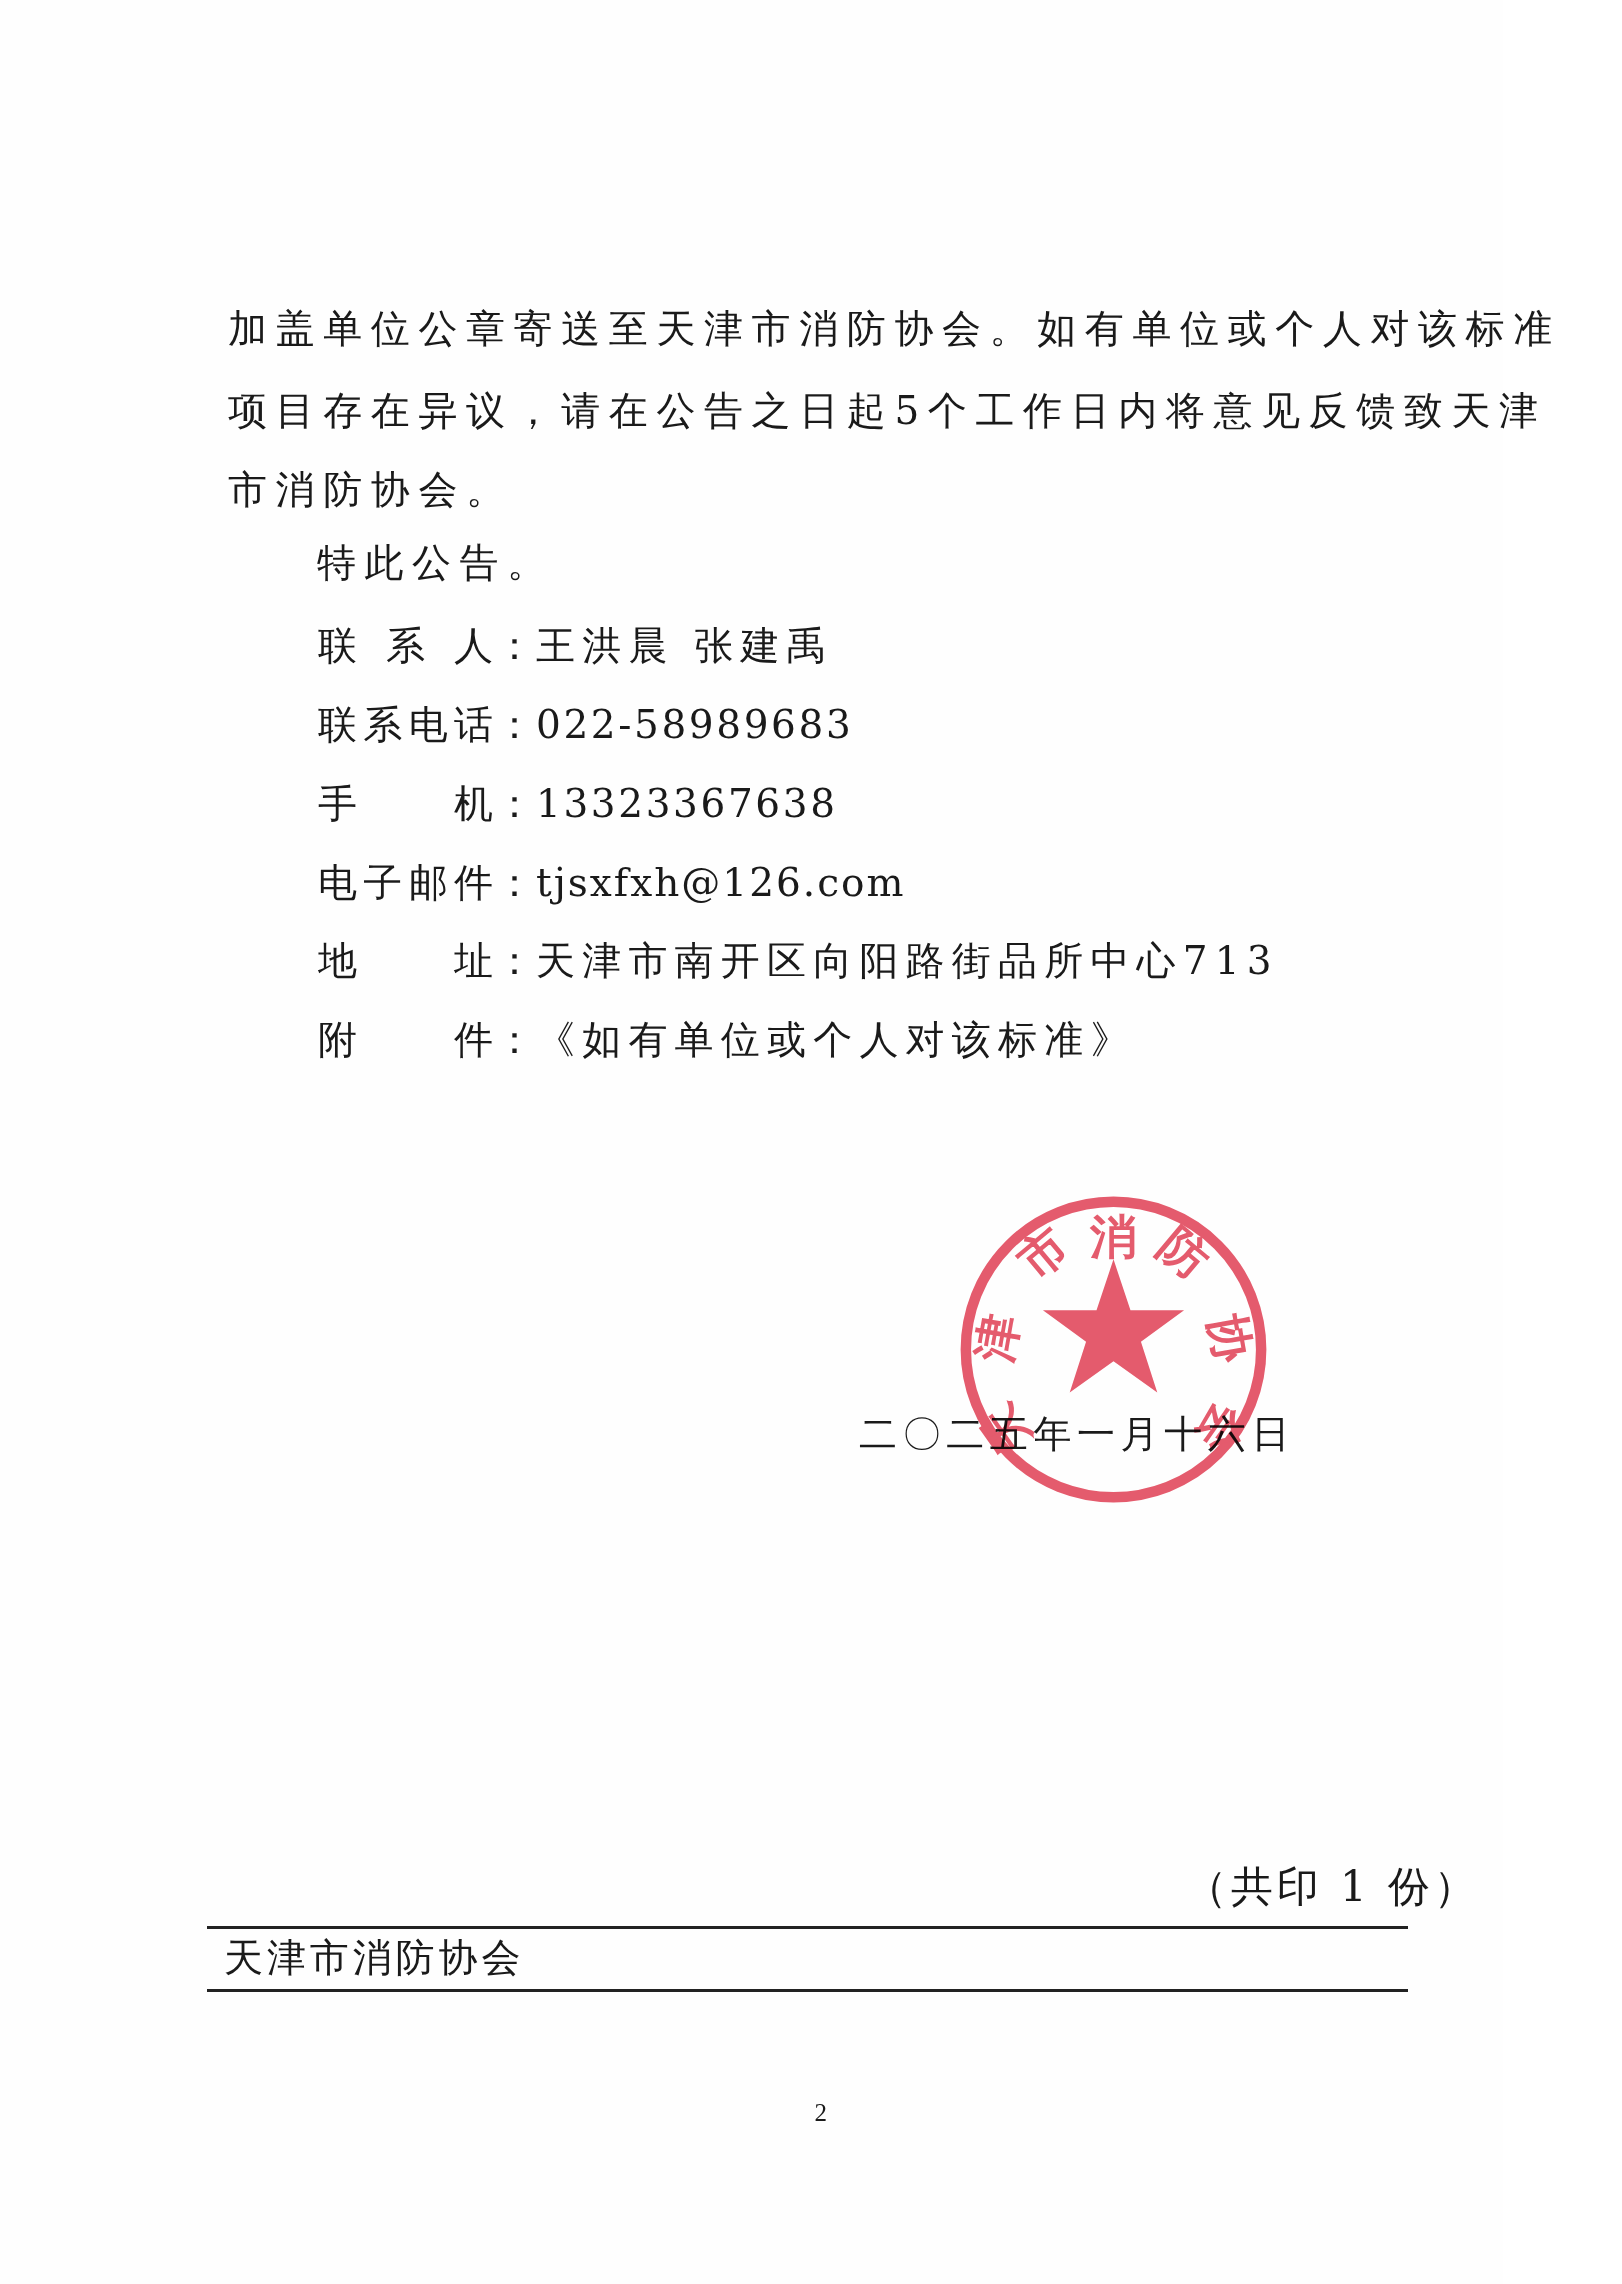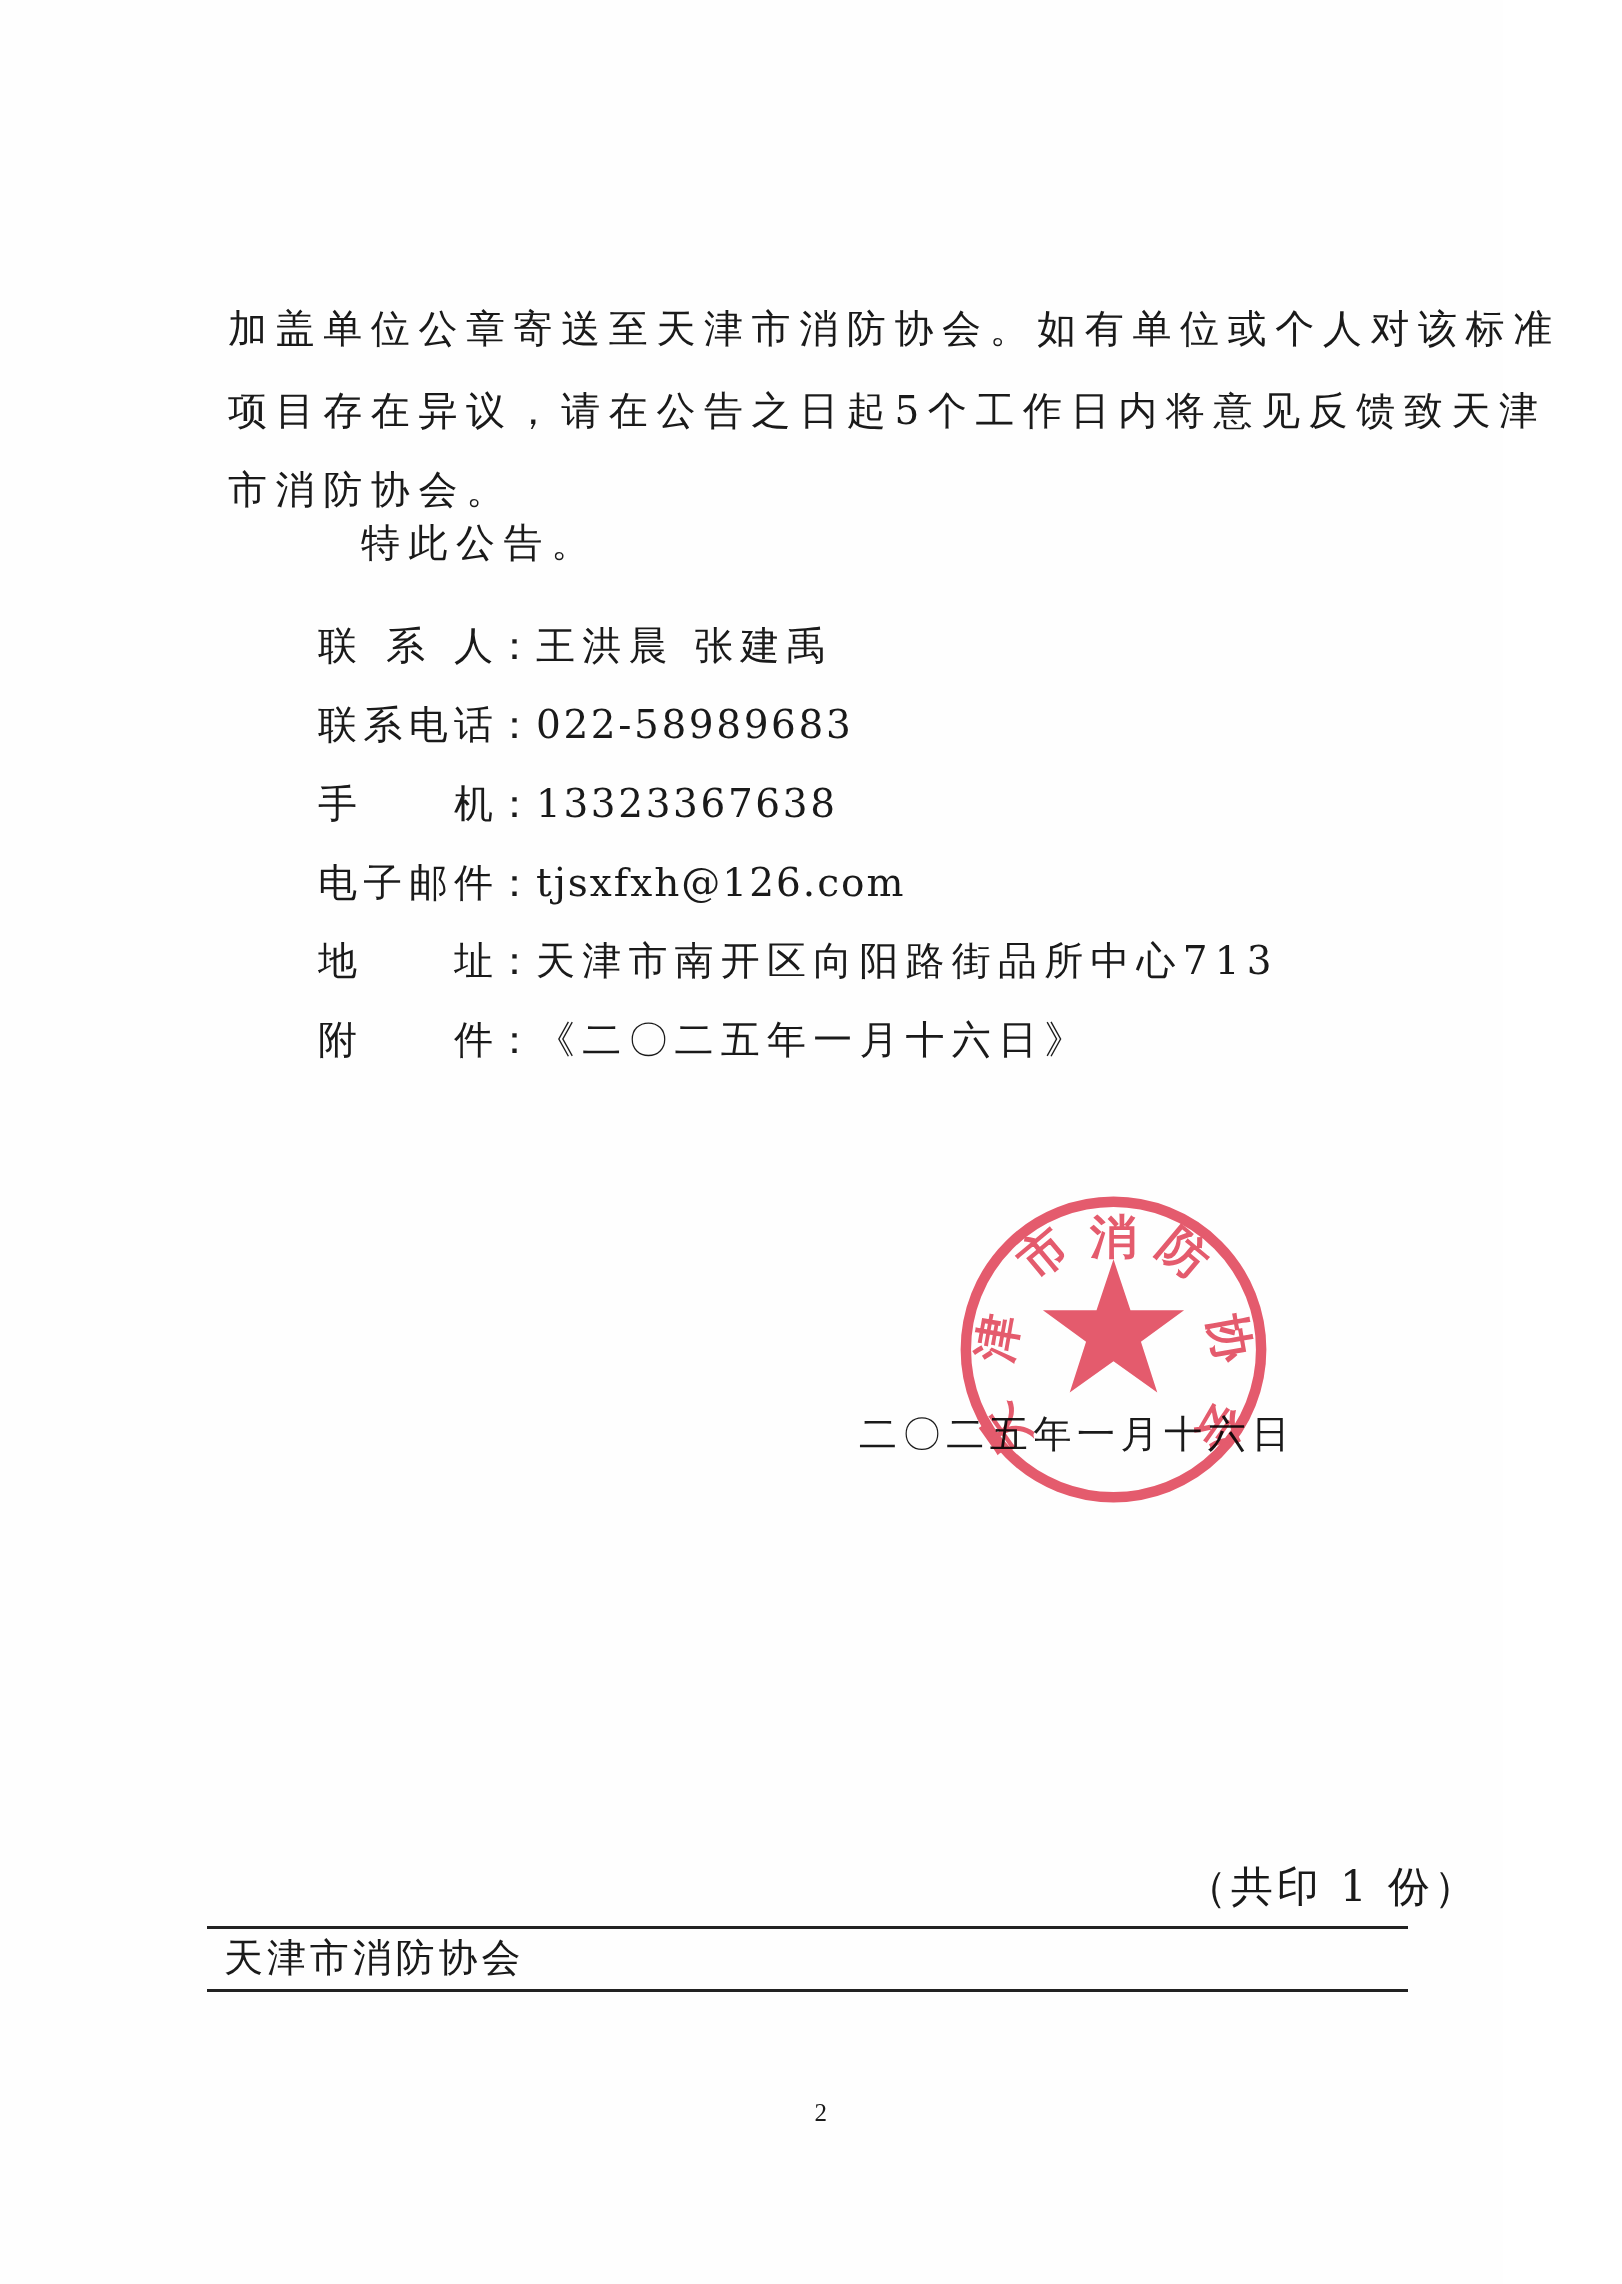--- a/index.html
+++ b/index.html
@@ -144,21 +144,21 @@
   </style>
 </head>
 <body>
 
 <div class="page">
 
   <div class="line body-line" style="top:303px;">加盖单位公章寄送至天津市消防协会。如有单位或个人对该标准</div>
   <div class="line body-line" style="top:385px;">项目存在异议，请在公告之日起5个工作日内将意见反馈致天津</div>
   <div class="line body-line" style="top:464px;">市消防协会。</div>
 
-  <div class="line indent-line" style="top:517px;margin-left:44px;">特此公告。</div>
+  <div class="line indent-line" style="top:537px;">特此公告。</div>
 
   <div class="contact-row" style="top:620px;">
     <div class="contact-label">
       <span>联</span>
       <span>系</span>
       <span>人</span>
     </div>
     <span class="contact-colon">：</span>
     <span class="contact-value cjk">王洪晨 张建禹</span>
   </div>
@@ -202,21 +202,21 @@
     <span class="contact-colon">：</span>
     <span class="contact-value cjk">天津市南开区向阳路街品所中心713</span>
   </div>
 
   <div class="contact-row" style="top:1014px;">
     <div class="contact-label">
       <span>附</span>
       <span>件</span>
     </div>
     <span class="contact-colon">：</span>
-    <span class="contact-value cjk">《二〇二五年一月十六日》</span>
+    <span class="contact-value cjk">《如有单位或个人对该标准》</span>
   </div>
 
   <div class="date-line">二〇二五年一月十六日</div>
 
   <svg class="stamp" viewBox="0 0 476 476">
     <circle cx="238" cy="238" r="226" fill="none" stroke="#E0364C" stroke-width="16"></circle>
     <polygon points="238,100 264,178 346,178 280,226 305,304 238,256 171,304 196,226 130,178 212,178" fill="#E0364C"></polygon>
     <g fill="#E0364C" font-size="72" font-family="DejaVu Sans, sans-serif" text-anchor="middle" font-weight="bold">
       <text x="70" y="390" transform="rotate(-125 70 362)">天</text>
       <text x="60" y="245" transform="rotate(-80 60 220)">津</text>

